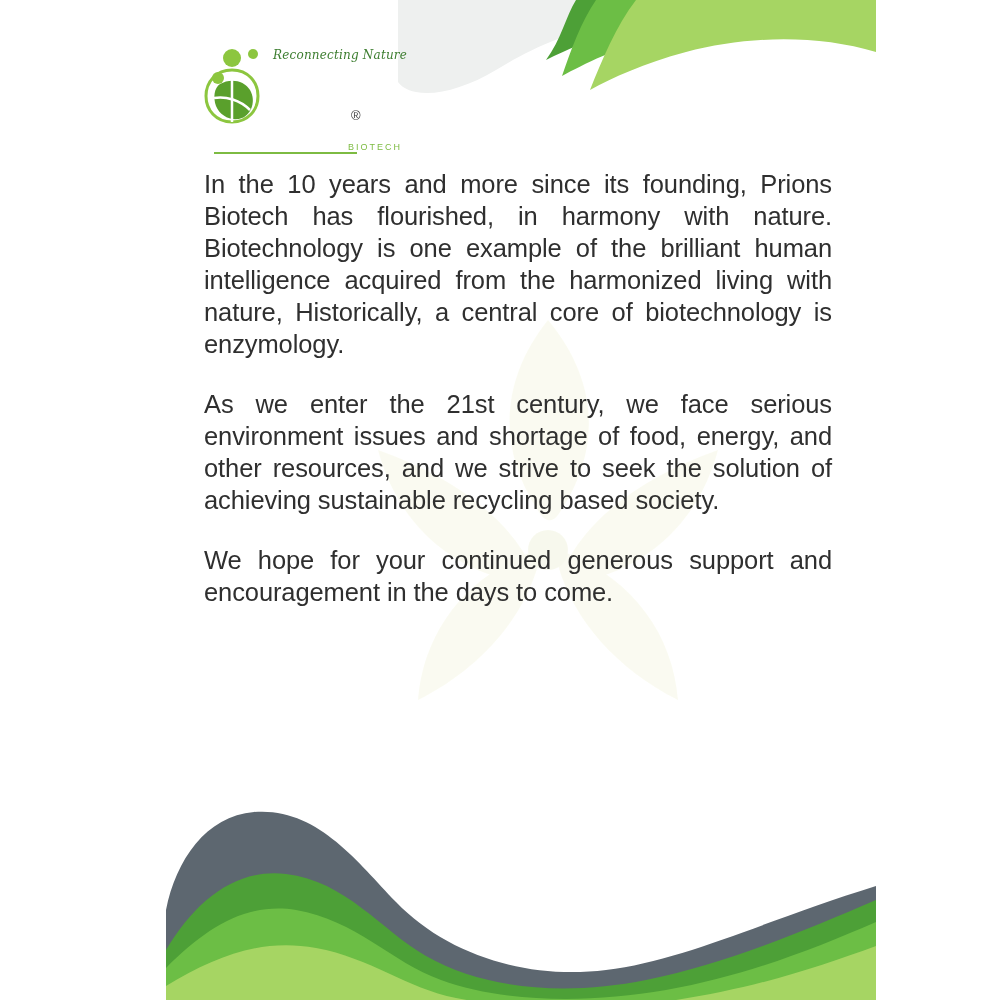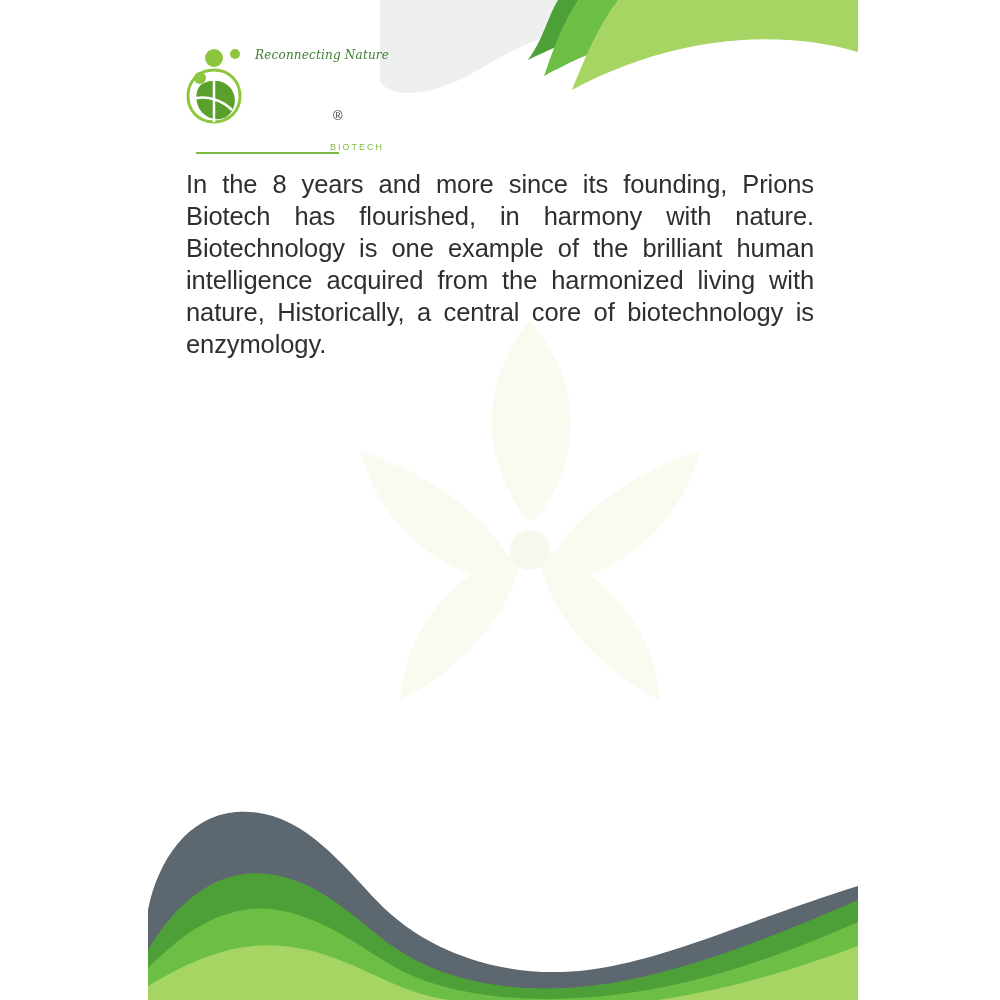--- a/index.html
+++ b/index.html
@@ -7,20 +7,21 @@
     padding: 0;
     background: #ffffff;
   }
   #page {
     position: relative;
     width: 896px;
     height: 1000px;
     background: #ffffff;
     overflow: hidden;
     font-family: "DejaVu Sans", sans-serif;
+    margin-left: 18px;
   }
 
   
   .sheet {
     position: absolute;
     left: 148px;
     top: 0;
     width: 710px;
     height: 1000px;
     background: #ffffff;
@@ -190,21 +191,23 @@
     </svg>
   </div>
 
   <div class="logo-tagline">Reconnecting Nature</div>
 
   <div class="logo-reg">®</div>
   <div class="logo-underline"></div>
   <div class="logo-sub">BIOTECH</div>
 
   <div class="content">
-    <p class="para">In the 8 years and more since its founding, Prions Biotech has flourished, in harmony with nature. Biotechnology is one example of the brilliant human intelligence acquired from the harmonized living with nature, Historically, a central core of biotechnology is enzymology.</p>
+    <p class="para">In the 10 years and more since its founding, Prions Biotech has flourished, in harmony with nature. Biotechnology is one example of the brilliant human intelligence acquired from the harmonized living with nature, Historically, a central core of biotechnology is enzymology.</p>
+    <p class="para">As we enter the 21st century, we face serious environment issues and shortage of food, energy, and other resources, and we strive to seek the solution of achieving sustainable recycling based society.</p>
+    <p class="para">We hope for your continued generous support and encouragement in the days to come.</p>
   </div>
 
   <div class="bottom-waves">
     <svg width="710" height="210" viewBox="0 0 710 210" preserveAspectRatio="none">
       <path d="M0,210 L0,120 C10,70 40,26 88,22 C150,17 190,70 230,112 C280,164 360,190 440,180 C520,170 600,130 710,96 L710,210 Z" fill="#5d6770"></path>
       <path d="M0,210 L0,160 C30,110 70,78 120,84 C180,91 215,140 260,166 C320,200 400,206 480,190 C560,174 640,140 710,110 L710,210 Z" fill="#4da037"></path>
       <path d="M0,210 L0,178 C40,138 80,112 130,120 C190,130 225,172 275,190 C335,212 420,214 500,200 C580,186 650,158 710,132 L710,210 Z" fill="#6cbe45"></path>
       <path d="M0,210 L0,196 C50,166 95,148 150,158 C205,168 240,198 290,208 C350,220 430,222 510,210 C590,198 655,176 710,156 L710,210 Z" fill="#a6d563"></path>
     </svg>
   </div>

